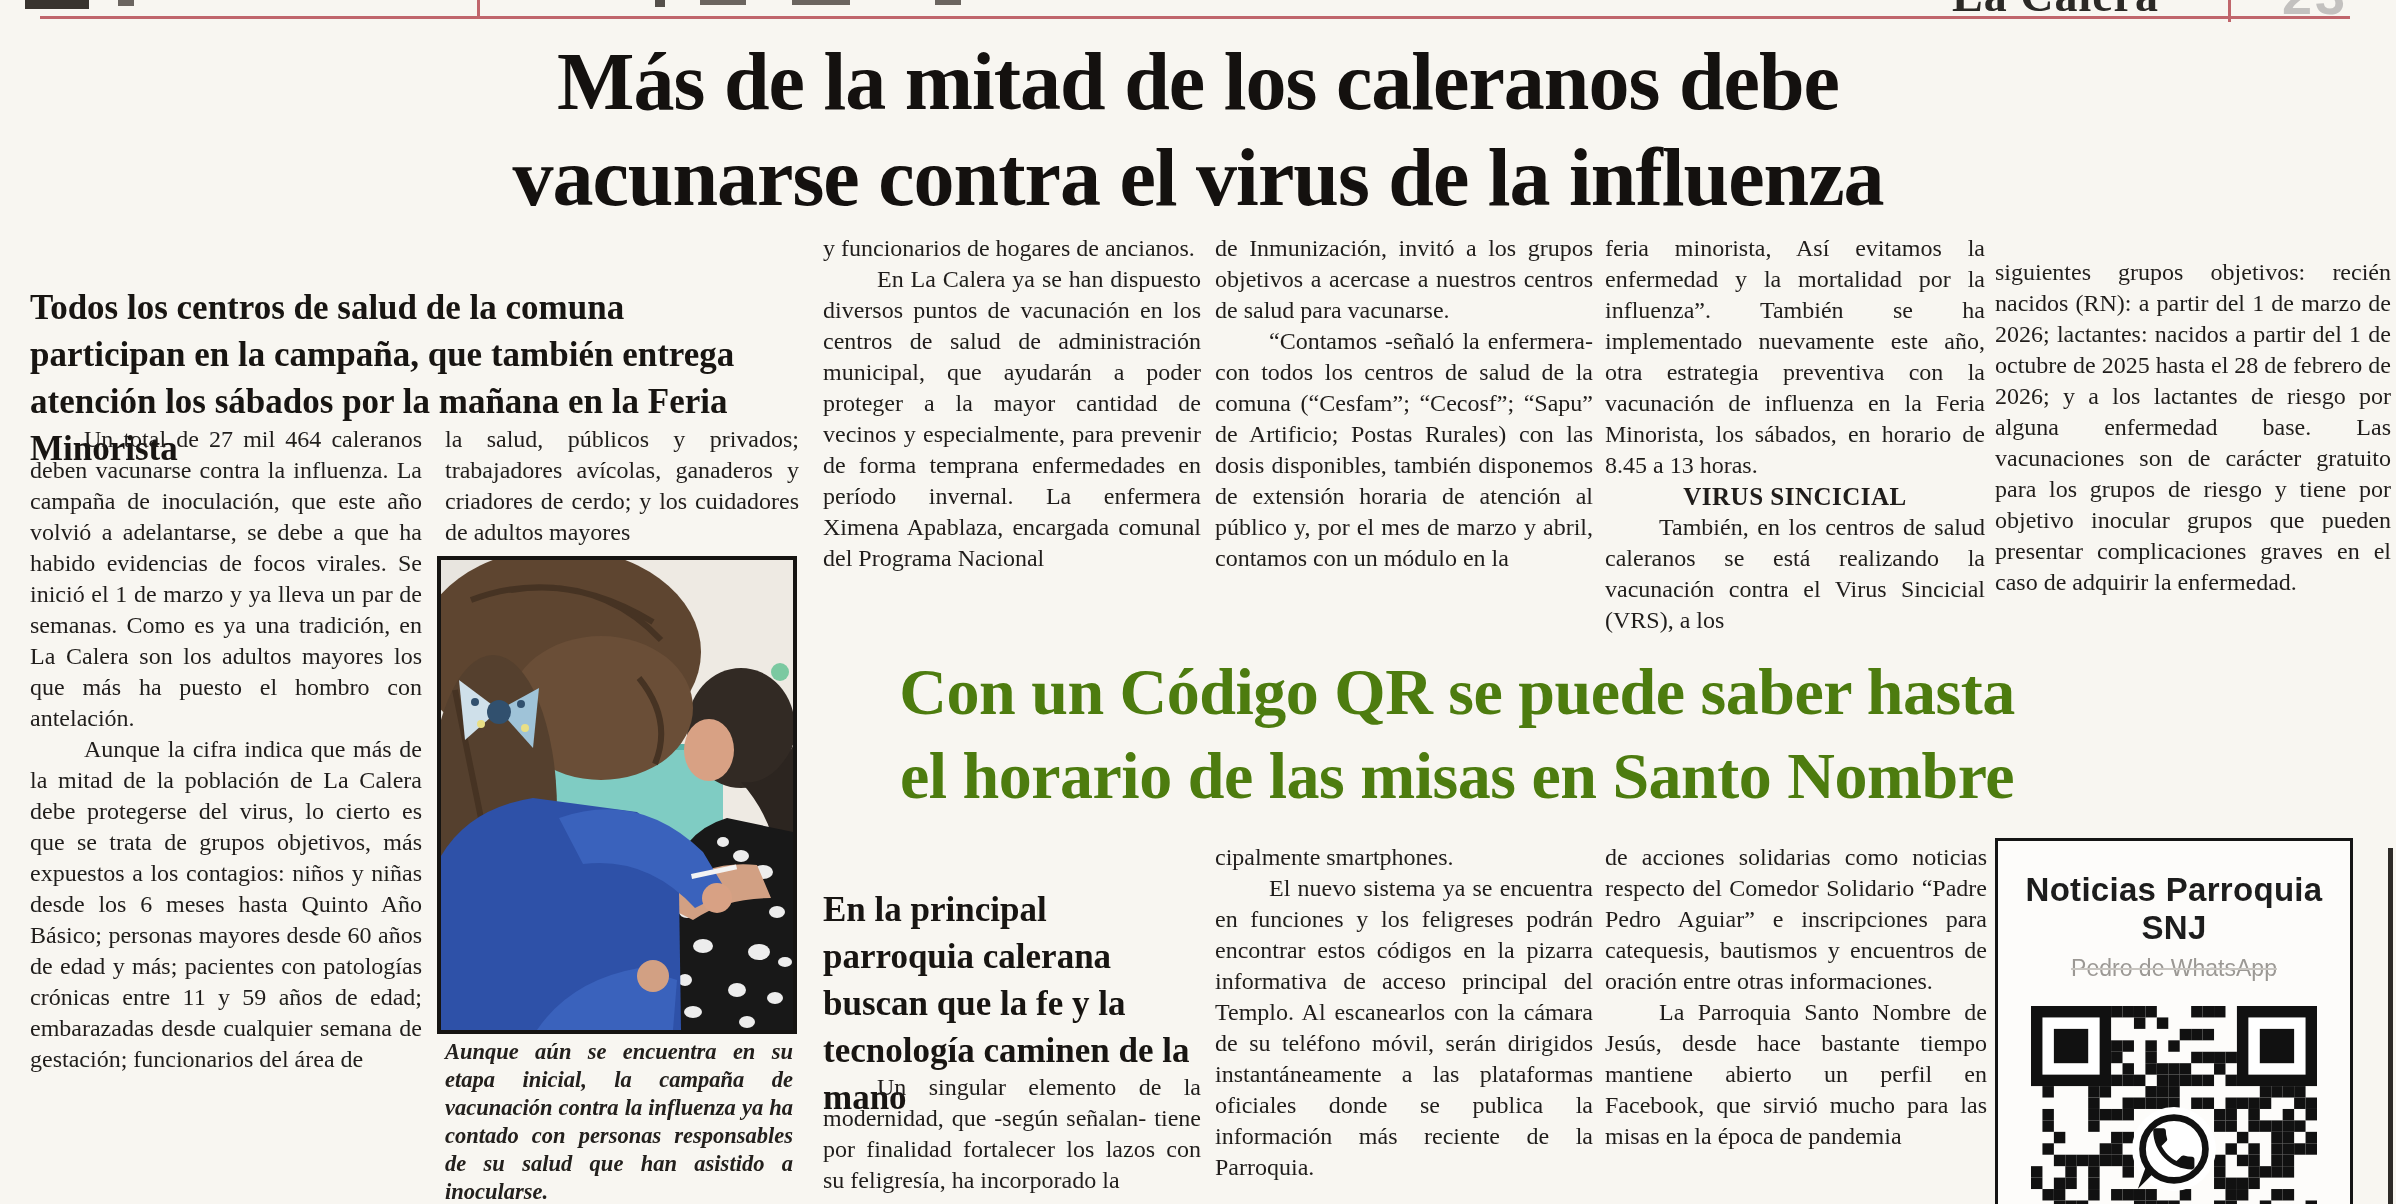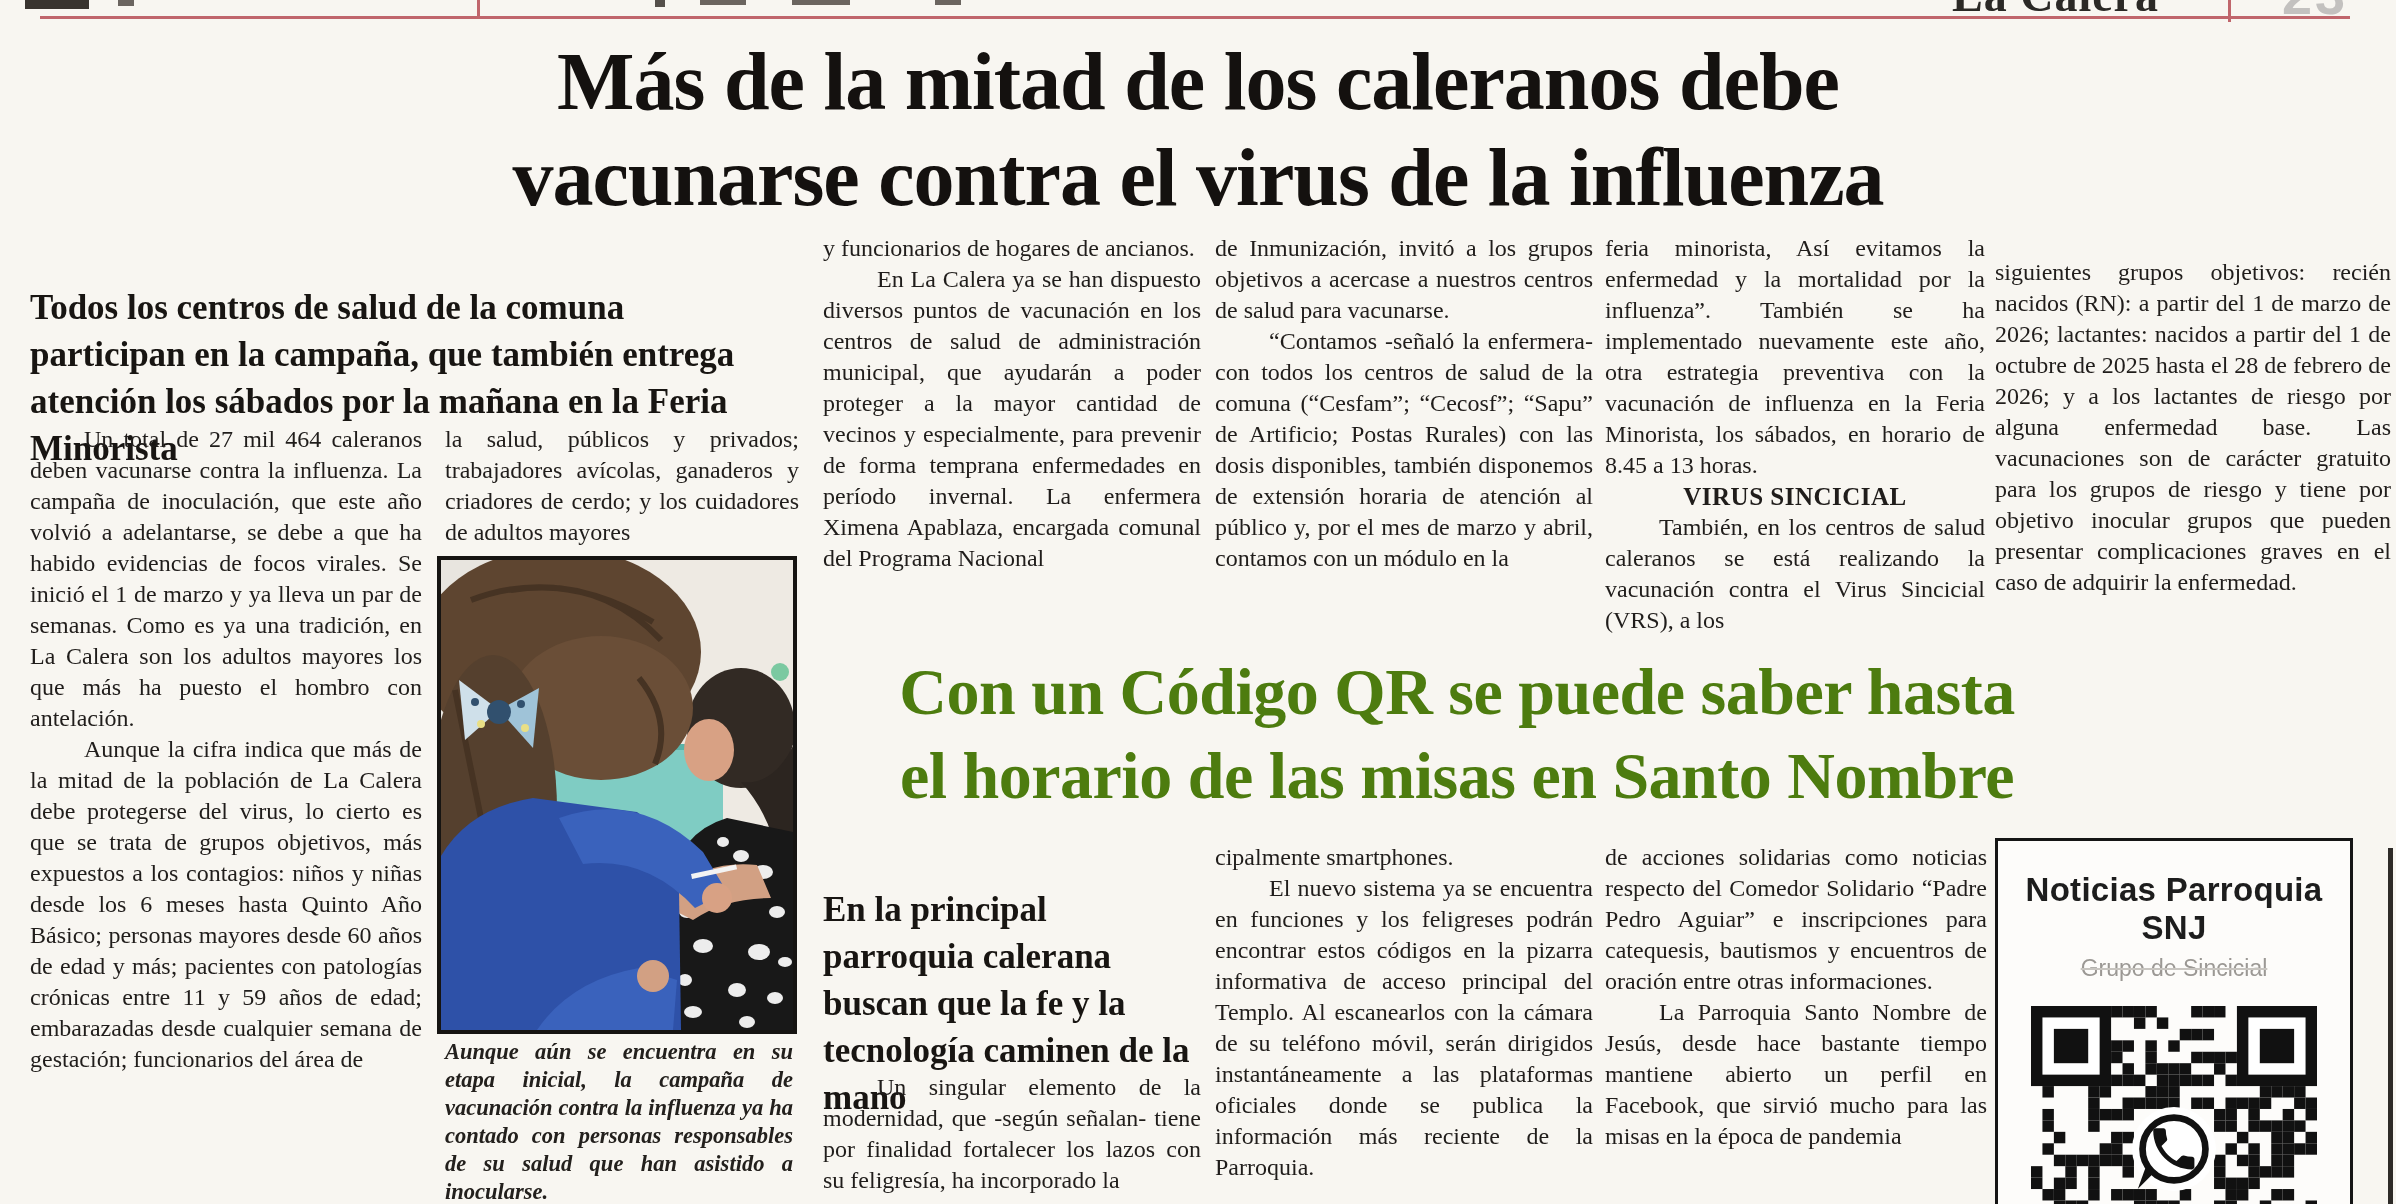--- a/index.html
+++ b/index.html
@@ -170,21 +170,21 @@
     <p class="indent">El nuevo sistema ya se encuentra en funciones y los feligreses podrán encontrar estos códigos en la pizarra informativa de acceso principal del Templo. Al escanearlos con la cámara de su teléfono móvil, serán dirigidos instantáneamente a las plataformas oficiales donde se publica la información más reciente de la Parroquia.</p>
   </div>
 
   <div class="col abs" style="left:1605px;top:842px;width:382px;">
     <p>de acciones solidarias como noticias respecto del Comedor Solidario “Padre Pedro Aguiar” e inscripciones para catequesis, bautismos y encuentros de oración entre otras informaciones.</p>
     <p class="indent">La Parroquia Santo Nombre de Jesús, desde hace bastante tiempo mantiene abierto un perfil en Facebook, que sirvió mucho para las misas en la época de pandemia</p>
   </div>
 
   <div class="qrbox abs" style="left:1995px;top:838px;width:352px;height:430px;">
     <div class="qr-title">Noticias Parroquia SNJ</div>
-    <div class="qr-sub">Grupo de Sincicial</div>
+    <div class="qr-sub">Pedro de WhatsApp</div>
     <svg id="qr" class="qr-svg" viewBox="0 0 300 300" width="286" height="286">
         <rect x="84" y="0" width="12" height="12" fill="#111"></rect>
         <rect x="96" y="0" width="12" height="12" fill="#111"></rect>
         <rect x="108" y="0" width="12" height="12" fill="#111"></rect>
         <rect x="120" y="0" width="12" height="12" fill="#111"></rect>
         <rect x="168" y="0" width="12" height="12" fill="#111"></rect>
         <rect x="180" y="0" width="12" height="12" fill="#111"></rect>
         <rect x="192" y="0" width="12" height="12" fill="#111"></rect>
         <rect x="108" y="12" width="12" height="12" fill="#111"></rect>
         <rect x="132" y="12" width="12" height="12" fill="#111"></rect>

